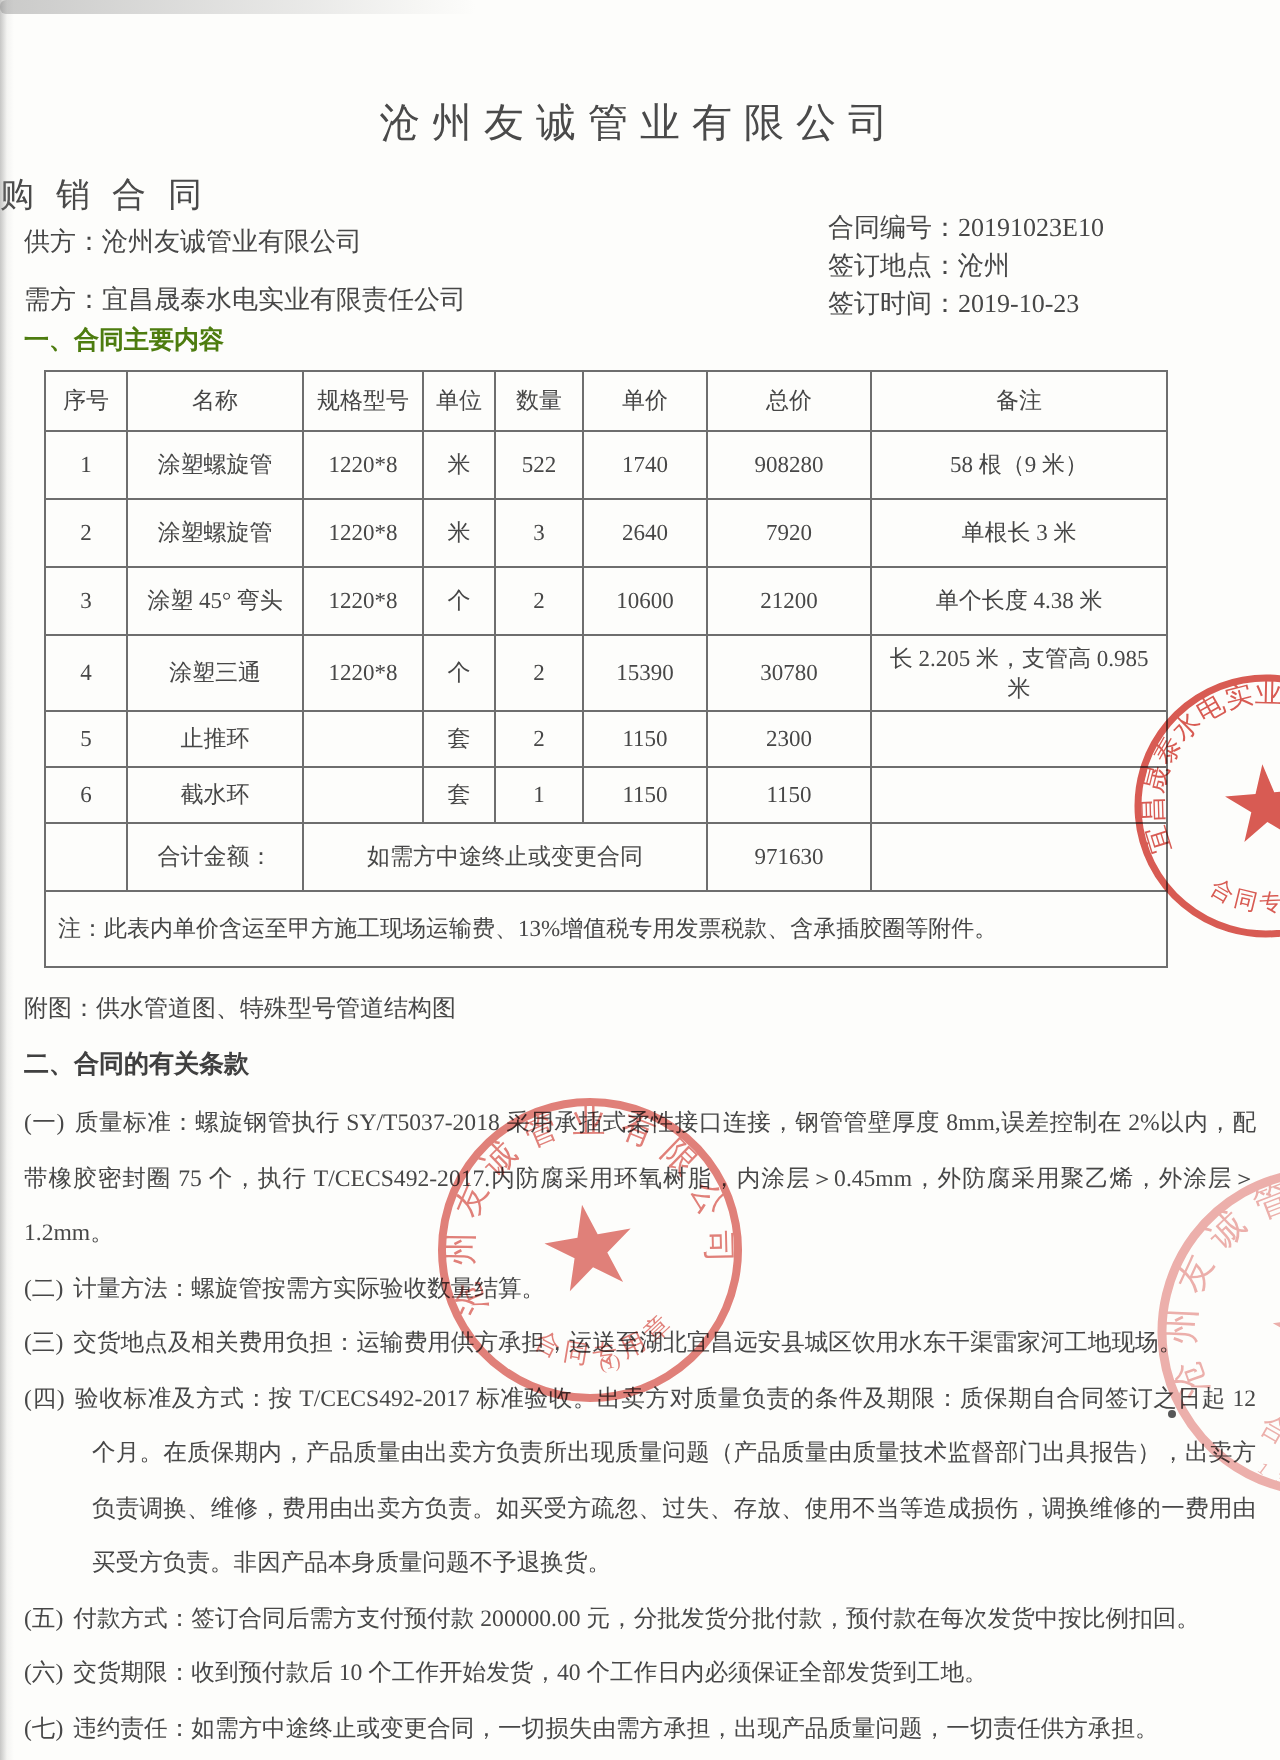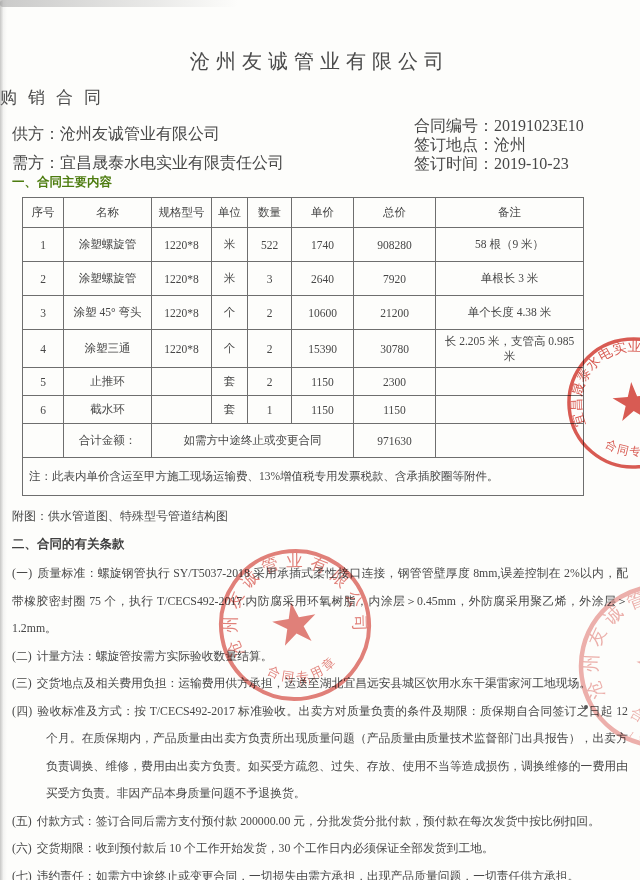--- a/index.html
+++ b/index.html
@@ -11,21 +11,21 @@
   }
   .edge-left{position:absolute;left:0;top:0;width:7px;height:880px;
     background:linear-gradient(to right,rgba(110,110,110,.38),rgba(190,190,190,.15),rgba(220,220,220,0));}
   .smudge-top{position:absolute;left:0;top:0;width:238px;height:7px;border-radius:3px;
     background:linear-gradient(to right,rgba(140,140,140,.45),rgba(175,175,175,.25) 65%,rgba(200,200,200,0));}
   .ink-dot{position:absolute;left:584px;top:705px;width:4px;height:4px;border-radius:50%;background:#3a3a3a;opacity:.85;}
 
   .title{margin-top:48px;text-align:center;font-size:20px;letter-spacing:6px;color:#4a4a4a;}
   .subtitle{margin-top:11px;font-size:17px;letter-spacing:11px;color:#4a4a4a;}
 
-  .meta{position:relative;margin:13px 12px 0 12px;height:50px;font-size:16px;color:#474747;}
+  .meta{position:relative;margin:1px 12px 0 12px;height:50px;font-size:13px;color:#474747;}
   .meta-left-supplier{position:absolute;left:0;top:2px;}
   .meta-left-buyer{position:absolute;left:0;top:31px;}
   .meta-right{position:absolute;left:402px;top:-6px;line-height:19px;}
 
   .sec-heading{margin:2px 0 0 12px;font-size:12.5px;font-weight:bold;color:#4d7c0f;}
   .sec2-heading{margin:11px 0 0 12px;font-size:12.5px;font-weight:bold;color:#404040;}
 
   table.items{border-collapse:collapse;table-layout:fixed;width:561px;margin:6px 0 0 22px;}
   table.items td,table.items th{border:1px solid #6e6e6e;text-align:center;vertical-align:middle;
     font-size:11.5px;font-weight:normal;color:#474747;padding:1px 3px;}
@@ -174,21 +174,21 @@
 <div class="attachment">附图：供水管道图、特殊型号管道结构图</div>
 
 <div class="sec2-heading">二、合同的有关条款</div>
 
 <div class="clauses">
   <p class="clause"><span class="clause-no">(一)</span><span>质量标准：螺旋钢管执行 SY/T5037-2018 采用承插式柔性接口连接，钢管管壁厚度 8mm,误差控制在 2%以内，配带橡胶密封圈 75 个，执行 T/CECS492-2017.内防腐采用环氧树脂，内涂层＞0.45mm，外防腐采用聚乙烯，外涂层＞1.2mm。</span></p>
   <p class="clause"><span class="clause-no">(二)</span><span>计量方法：螺旋管按需方实际验收数量结算。</span></p>
   <p class="clause"><span class="clause-no">(三)</span><span>交货地点及相关费用负担：运输费用供方承担，运送至湖北宜昌远安县城区饮用水东干渠雷家河工地现场。</span></p>
   <p class="clause hanging"><span class="clause-no">(四)</span><span>验收标准及方式：按 T/CECS492-2017 标准验收。出卖方对质量负责的条件及期限：质保期自合同签订之日起 12 个月。在质保期内，产品质量由出卖方负责所出现质量问题（产品质量由质量技术监督部门出具报告），出卖方负责调换、维修，费用由出卖方负责。如买受方疏忽、过失、存放、使用不当等造成损伤，调换维修的一费用由买受方负责。非因产品本身质量问题不予退换货。</span></p>
   <p class="clause"><span class="clause-no">(五)</span><span>付款方式：签订合同后需方支付预付款 200000.00 元，分批发货分批付款，预付款在每次发货中按比例扣回。</span></p>
-  <p class="clause"><span class="clause-no">(六)</span><span>交货期限：收到预付款后 10 个工作开始发货，30 个工作日内必须保证全部发货到工地。</span></p>
+  <p class="clause"><span class="clause-no">(六)</span><span>交货期限：收到预付款后 10 个工作开始发货，40 个工作日内必须保证全部发货到工地。</span></p>
   <p class="clause"><span class="clause-no">(七)</span><span>违约责任：如需方中途终止或变更合同，一切损失由需方承担，出现产品质量问题，一切责任供方承担。</span></p>
 </div>
 
 <svg id="seal-buyer" class="seal" viewBox="-70 -70 140 140">
   <defs>
     <path id="b-top" d="M -49 17.4 A 52 52 0 1 1 49 17.4"></path>
     <path id="b-bot" d="M -32 40 A 48 48 0 0 0 32 40"></path>
   </defs>
   <circle r="64" stroke-width="3.5"></circle>
   <text font-size="13.5"><textPath href="#b-top" startOffset="0" textLength="196" lengthAdjust="spacing">宜昌晟泰水电实业有限责任公司</textPath></text>

